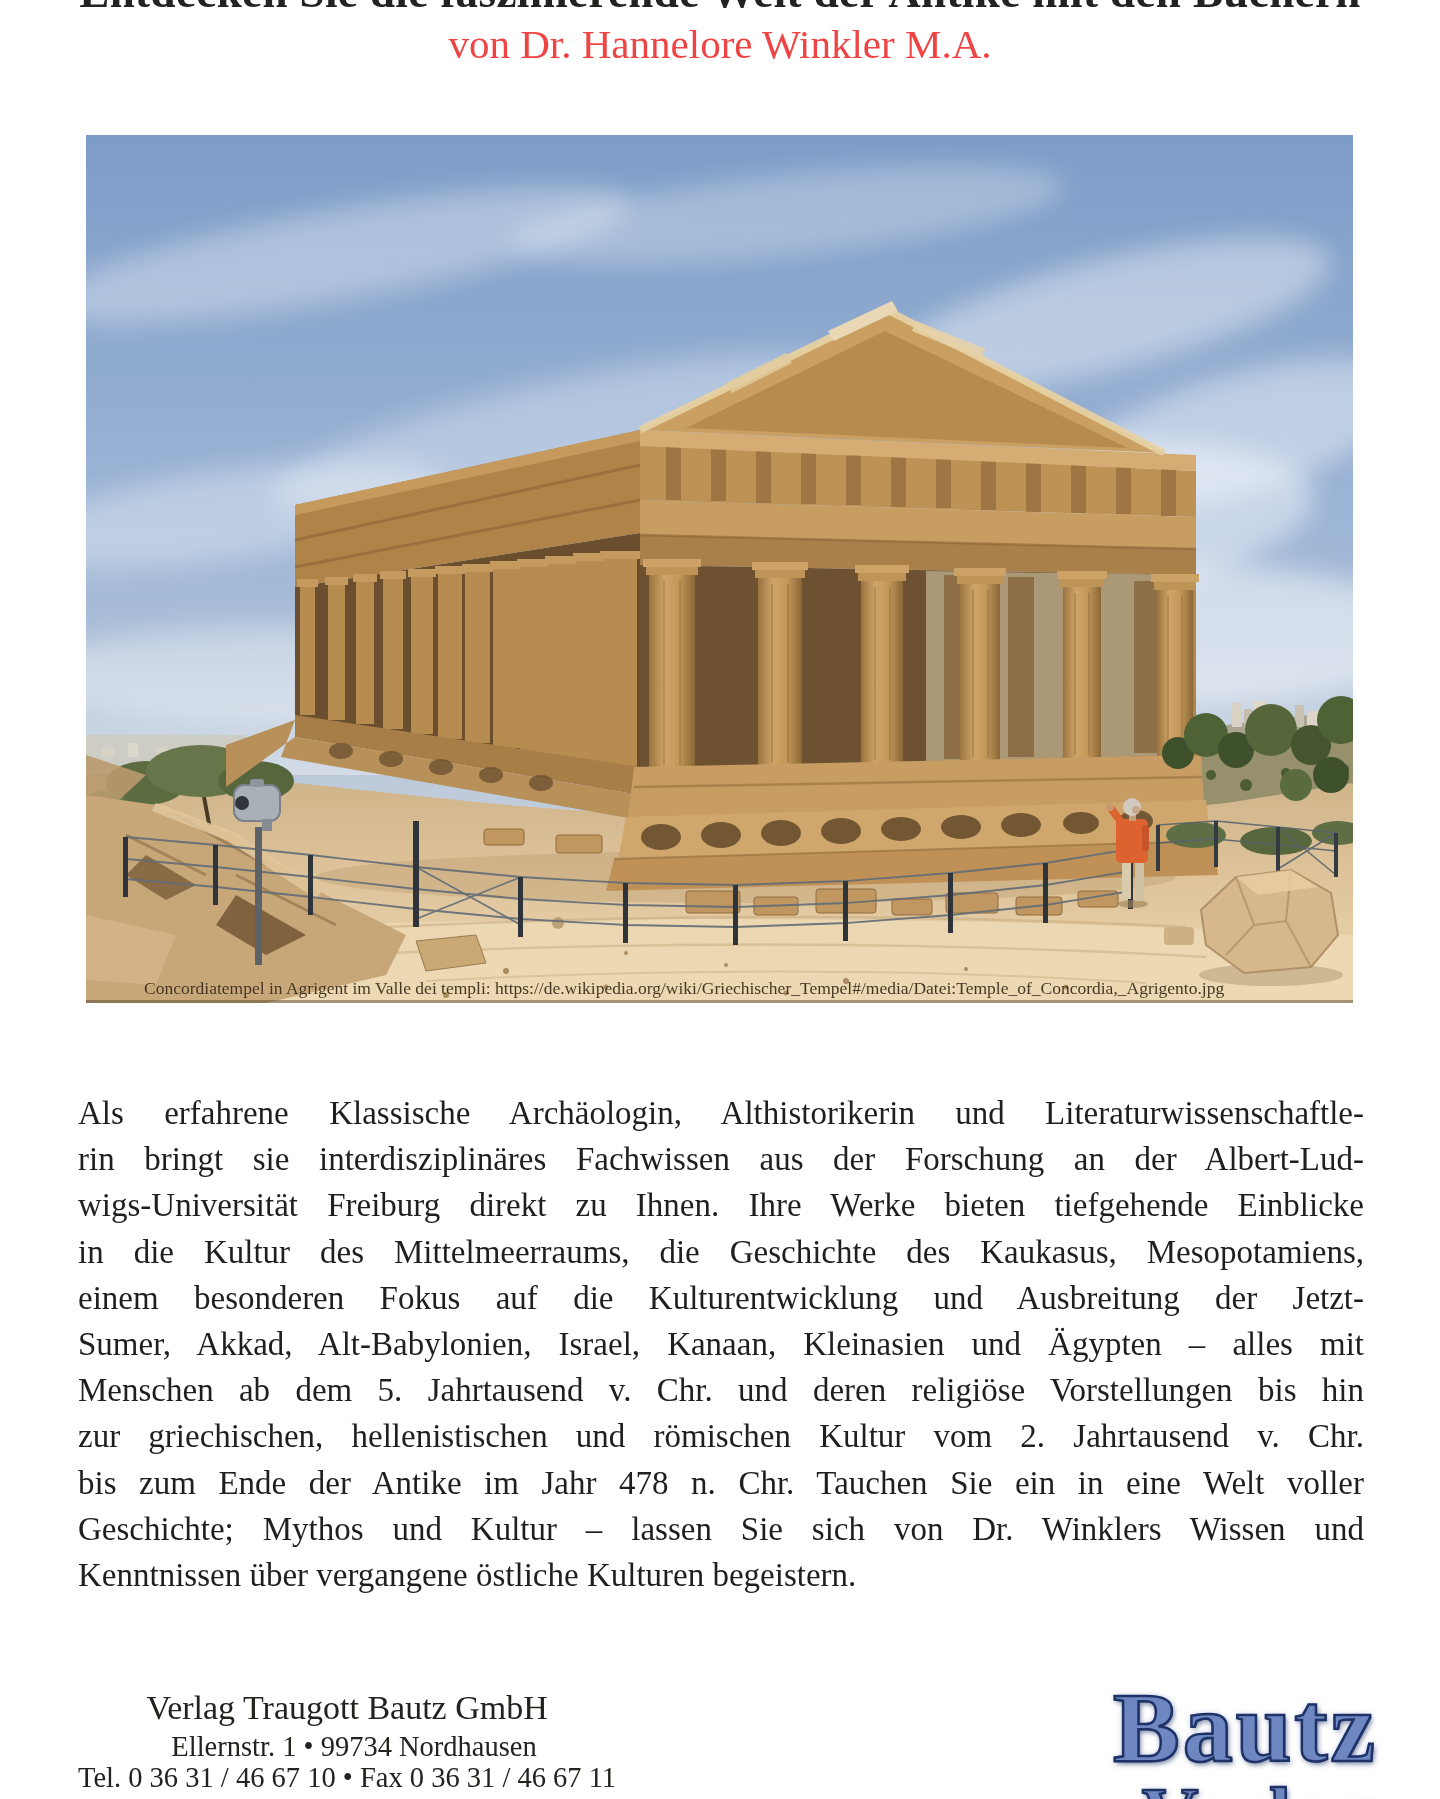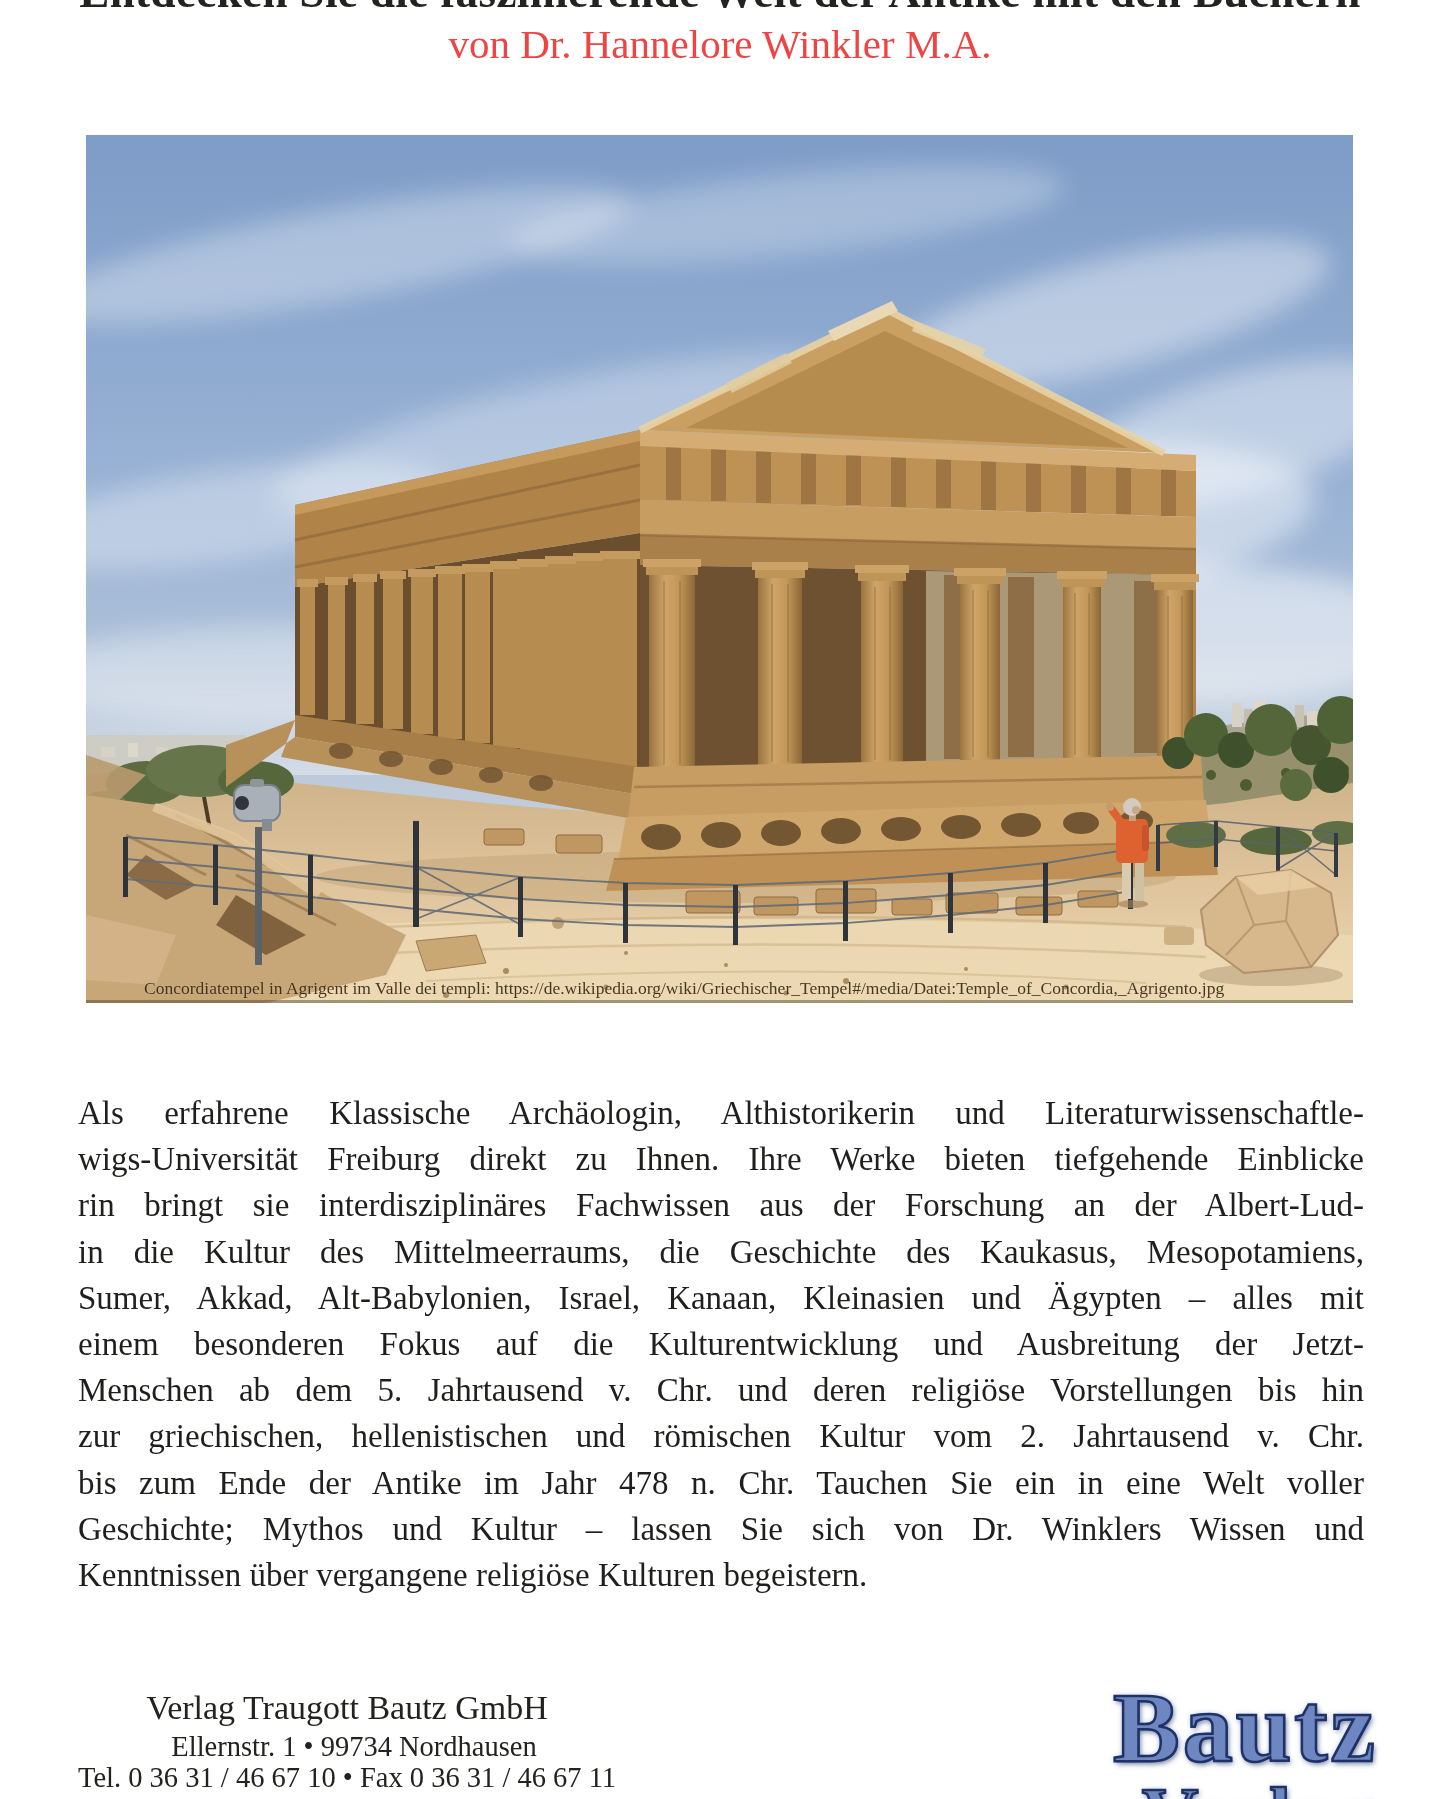--- a/index.html
+++ b/index.html
@@ -425,30 +425,30 @@
         <rect x="1078" y="792" width="30" height="18" rx="4" fill="#cdb183"></rect>
       </g>
 
       <rect x="0" y="865" width="1267" height="3" fill="#4a3b28" opacity="0.45"></rect>
     </svg>
     <div class="photo-caption">Concordiatempel in Agrigent im Valle dei templi: https://de.wikipedia.org/wiki/Griechischer_Tempel#/media/Datei:Temple_of_Concordia,_Agrigento.jpg</div>
   </div>
 
   <div class="body-text">
       <div class="body-line">Als erfahrene Klassische Archäologin, Althistorikerin und Literaturwissenschaftle-</div>
+      <div class="body-line">rin bringt sie interdisziplinäres Fachwissen aus der Forschung an der Albert-Lud-</div>
       <div class="body-line">wigs-Universität Freiburg direkt zu Ihnen. Ihre Werke bieten tiefgehende Einblicke</div>
-      <div class="body-line">rin bringt sie interdisziplinäres Fachwissen aus der Forschung an der Albert-Lud-</div>
       <div class="body-line">in die Kultur des Mittelmeerraums, die Geschichte des Kaukasus, Mesopotamiens,</div>
+      <div class="body-line">einem besonderen Fokus auf die Kulturentwicklung und Ausbreitung der Jetzt-</div>
       <div class="body-line">Sumer, Akkad, Alt-Babylonien, Israel, Kanaan, Kleinasien und Ägypten – alles mit</div>
-      <div class="body-line">einem besonderen Fokus auf die Kulturentwicklung und Ausbreitung der Jetzt-</div>
       <div class="body-line">Menschen ab dem 5. Jahrtausend v. Chr. und deren religiöse Vorstellungen bis hin</div>
       <div class="body-line">zur griechischen, hellenistischen und römischen Kultur vom 2. Jahrtausend v. Chr.</div>
       <div class="body-line">bis zum Ende der Antike im Jahr 478 n. Chr. Tauchen Sie ein in eine Welt voller</div>
       <div class="body-line">Geschichte; Mythos und Kultur – lassen Sie sich von Dr. Winklers Wissen und</div>
-      <div class="body-line">Kenntnissen über vergangene religiöse Kulturen begeistern.</div>
+      <div class="body-line">Kenntnissen über vergangene östliche Kulturen begeistern.</div>
     </div>
 
   <div class="footer">
     <div class="pub">Verlag Traugott Bautz GmbH</div>
     <div class="addr">Ellernstr. 1 • 99734 Nordhausen</div>
     <div class="tel">Tel. 0 36 31 / 46 67 10 • Fax 0 36 31 / 46 67 11</div>
   </div>
 
   <div class="logo">
     <div class="w w1">Bautz</div>

